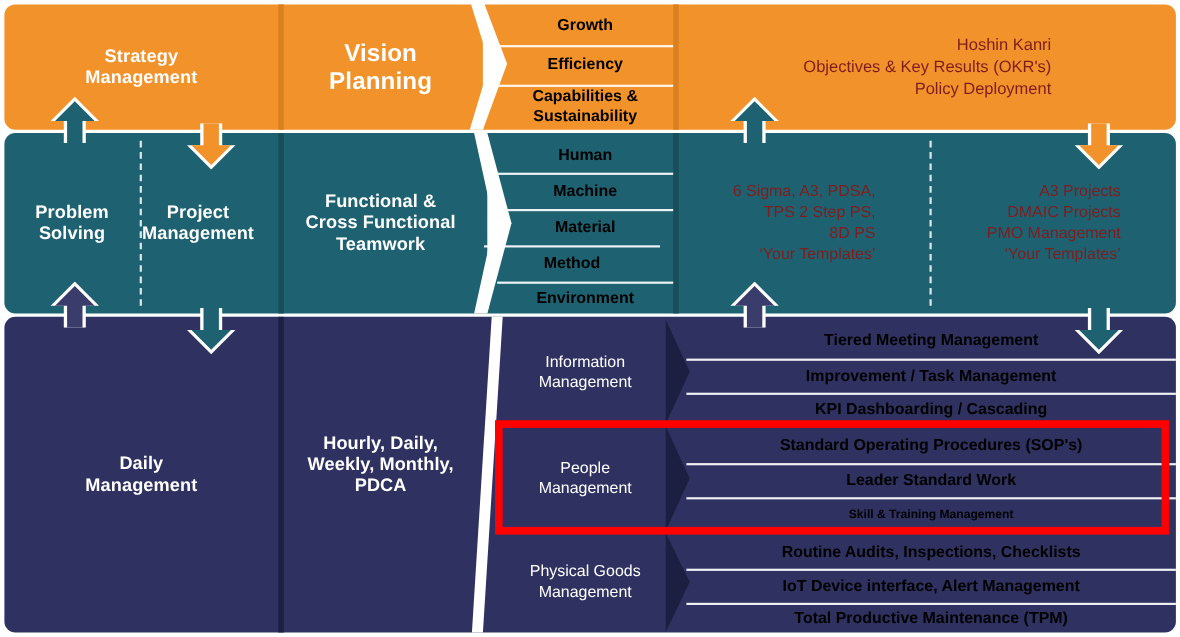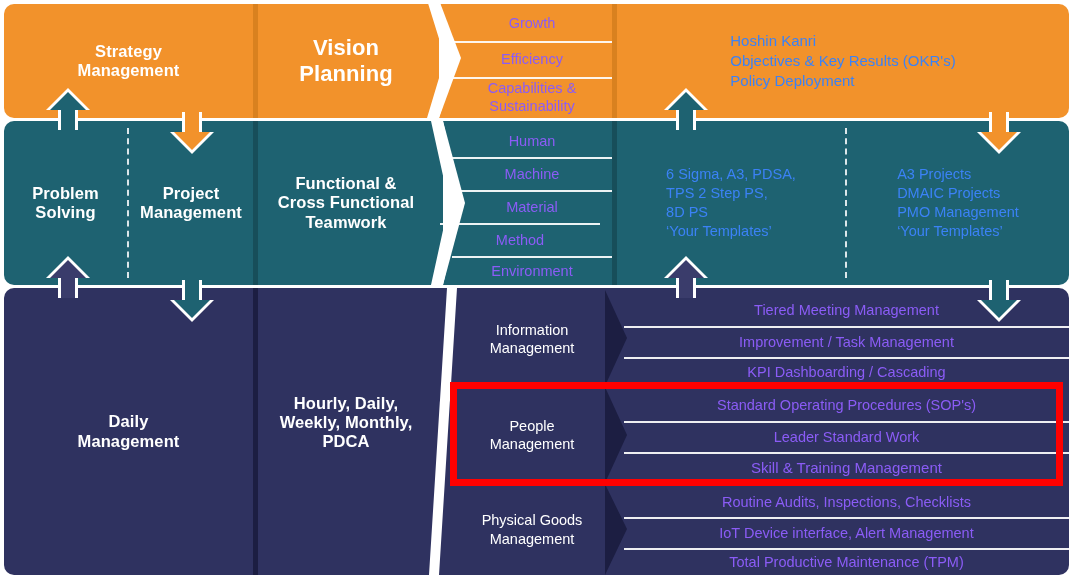--- a/index.html
+++ b/index.html
@@ -59,38 +59,38 @@
   
   .bigchev{ position:absolute; pointer-events:none; }
 
   
   .subrow{
     position:absolute;
     display:flex;
     align-items:center;
     justify-content:center;
     text-align:center;
-    color:#8b5cf6;
-    font-weight:normal;
+    color:#000000;
+    font-weight:bold;
     box-sizing:border-box;
   }
   .subrow.sep-top::before{
     content:"";
     position:absolute; left:0; right:0; top:0;
     height:2px; background:rgba(255,255,255,.92);
   }
 
   
   .arrow{ position:absolute; pointer-events:none; }
 
   
   .panel{
     position:absolute;
     display:flex; align-items:center; justify-content:center;
-    text-align:left; color:#3b82f6; line-height:1.32;
+    text-align:right; color:#7f1d1d; line-height:1.32;
     box-sizing:border-box;
   }
 
   
   .grouplabel{
     position:absolute;
     display:flex; align-items:center; justify-content:center;
     text-align:center; color:#ffffff; line-height:1.26;
     box-sizing:border-box;
   }
@@ -180,21 +180,21 @@
     </div>
   </div>
 
   <div class="colbox" style="left:4px; top:121px; width:123px; height:164px; font-size:16.5px;">
     <div class="txt">
       <div>Problem</div>
       <div>Solving</div>
     </div>
   </div>
 
-  <div class="colbox" style="left:129px; top:121px; width:124px; height:164px; font-size:16.5px;">
+  <div class="colbox" style="left:118px; top:121px; width:124px; height:164px; font-size:16.5px;">
     <div class="txt">
       <div>Project</div>
       <div>Management</div>
     </div>
   </div>
 
   <div class="colbox" style="left:258px; top:121px; width:176px; height:164px; font-size:16.5px;">
     <div class="txt">
       <div>Functional &amp;</div>
       <div>Cross Functional</div>
@@ -288,21 +288,21 @@
   <div class="subrow sep-top" style="left:624px; top:357px; width:445px; height:29px; font-size:14.5px;">
     <span>KPI Dashboarding / Cascading</span>
   </div>
 
   <div class="subrow" style="left:624px; top:389px; width:445px; height:32px; font-size:14.5px;">
     <span>Standard Operating Procedures (SOP's)</span>
   </div>
   <div class="subrow sep-top" style="left:624px; top:421px; width:445px; height:31px; font-size:14.5px;">
     <span>Leader Standard Work</span>
   </div>
-  <div class="subrow sep-top" style="left:624px; top:452px; width:445px; height:31px; font-size:15px;">
+  <div class="subrow sep-top" style="left:624px; top:452px; width:445px; height:31px; font-size:11px;">
     <span>Skill &amp; Training Management</span>
   </div>
 
   <div class="subrow" style="left:624px; top:486px; width:445px; height:31px; font-size:14.5px;">
     <span>Routine Audits, Inspections, Checklists</span>
   </div>
   <div class="subrow sep-top" style="left:624px; top:517px; width:445px; height:31px; font-size:14.5px;">
     <span>IoT Device interface, Alert Management</span>
   </div>
   <div class="subrow sep-top" style="left:624px; top:548px; width:445px; height:27px; font-size:14.5px;">

